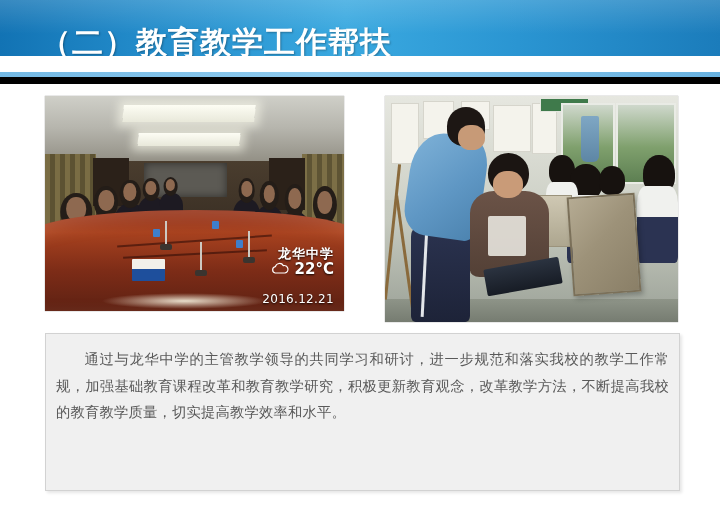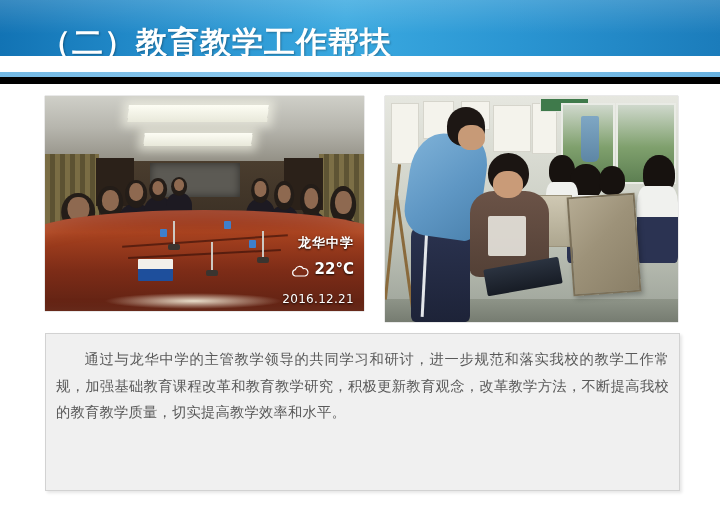--- a/index.html
+++ b/index.html
@@ -69,21 +69,20 @@
     position: absolute;
     overflow: hidden;
     background: #2b2b2b;
     box-shadow: 0 0 1px rgba(0,0,0,0.5);
   }
   .photo-left {
     left: 45px;
     top: 96px;
     width: 299px;
     height: 215px;
-    padding-left: 20px;
   }
   .photo-right {
     left: 385px;
     top: 96px;
     width: 293px;
     height: 226px;
   }
 
   
   .room {
@@ -191,24 +190,24 @@
     line-height: 1.05;
   }
   .wm-name {
     font-family: "DejaVu Sans", sans-serif;
     font-size: 13px;
     font-weight: bold;
     letter-spacing: 1px;
   }
   .wm-weather {
     display: flex;
-    align-items: flex-end;
+    align-items: flex-start;
     justify-content: flex-end;
     gap: 6px;
-    margin-top: 12px;
+    margin-top: 1px;
   }
   .wm-temp {
     font-family: "DejaVu Sans", sans-serif;
     font-size: 15px;
     font-weight: bold;
   }
   .wm-date {
     font-family: "DejaVu Sans", sans-serif;
     font-size: 12px;
     margin-top: 16px;

